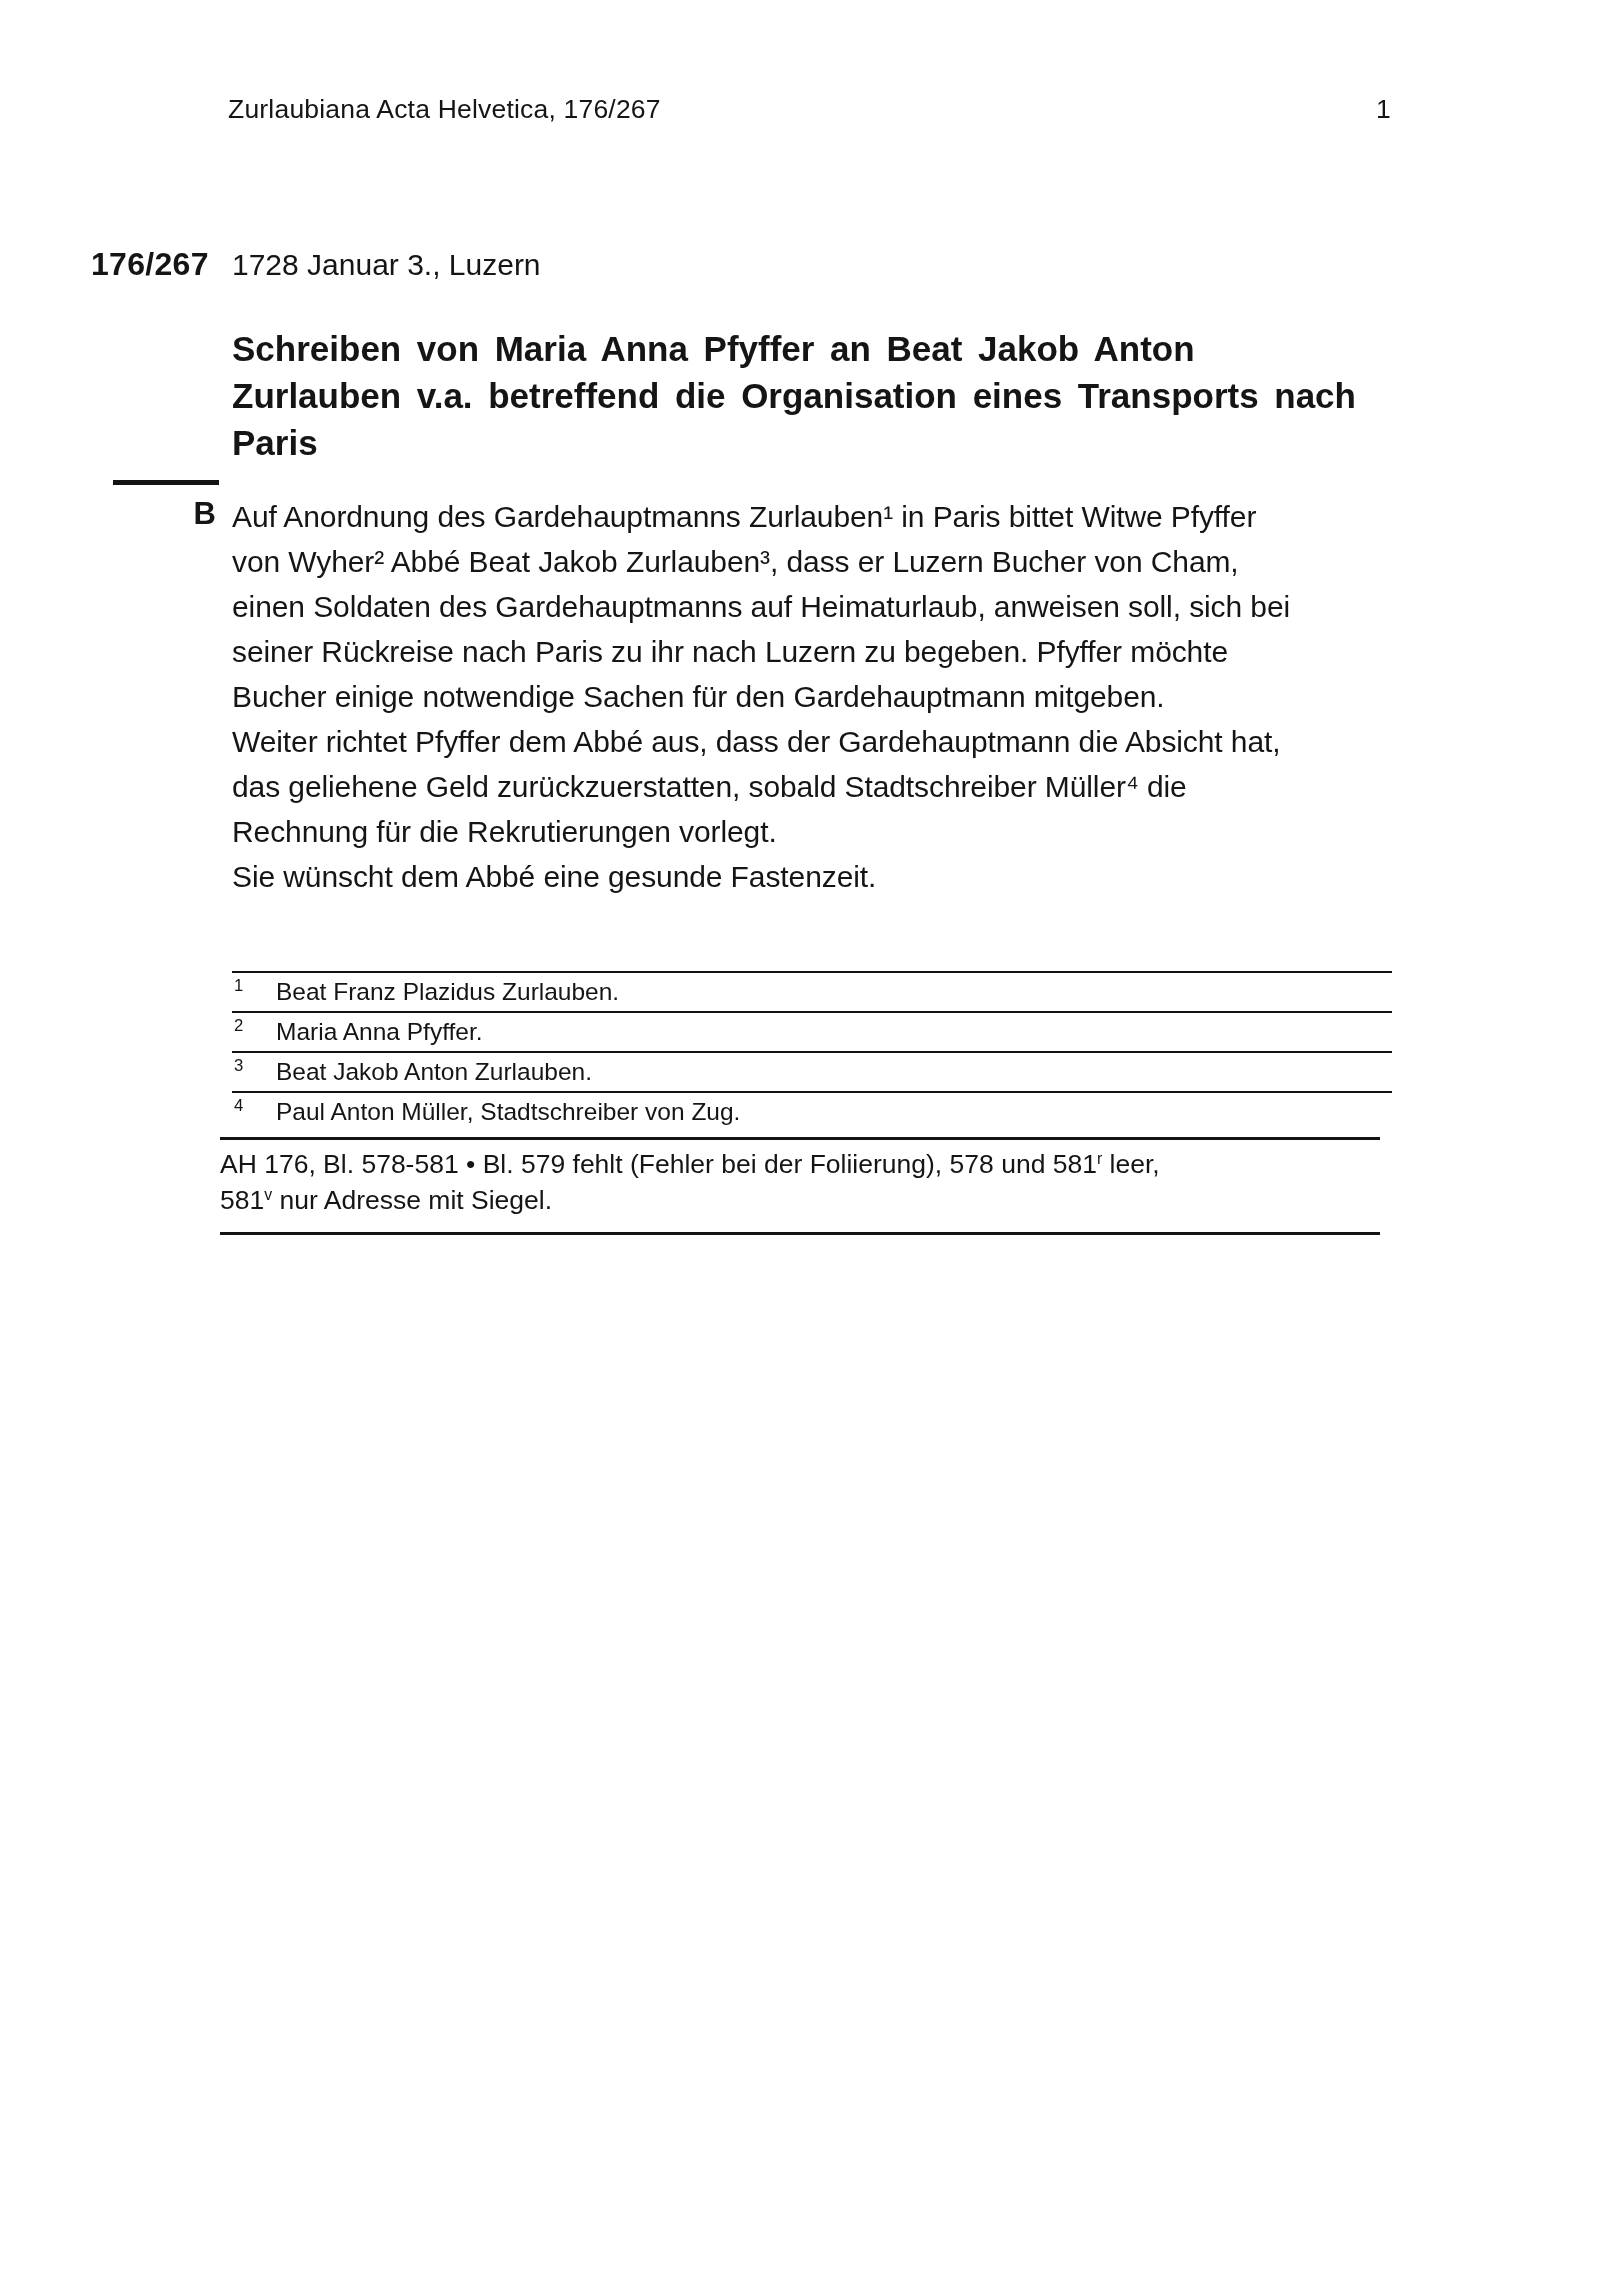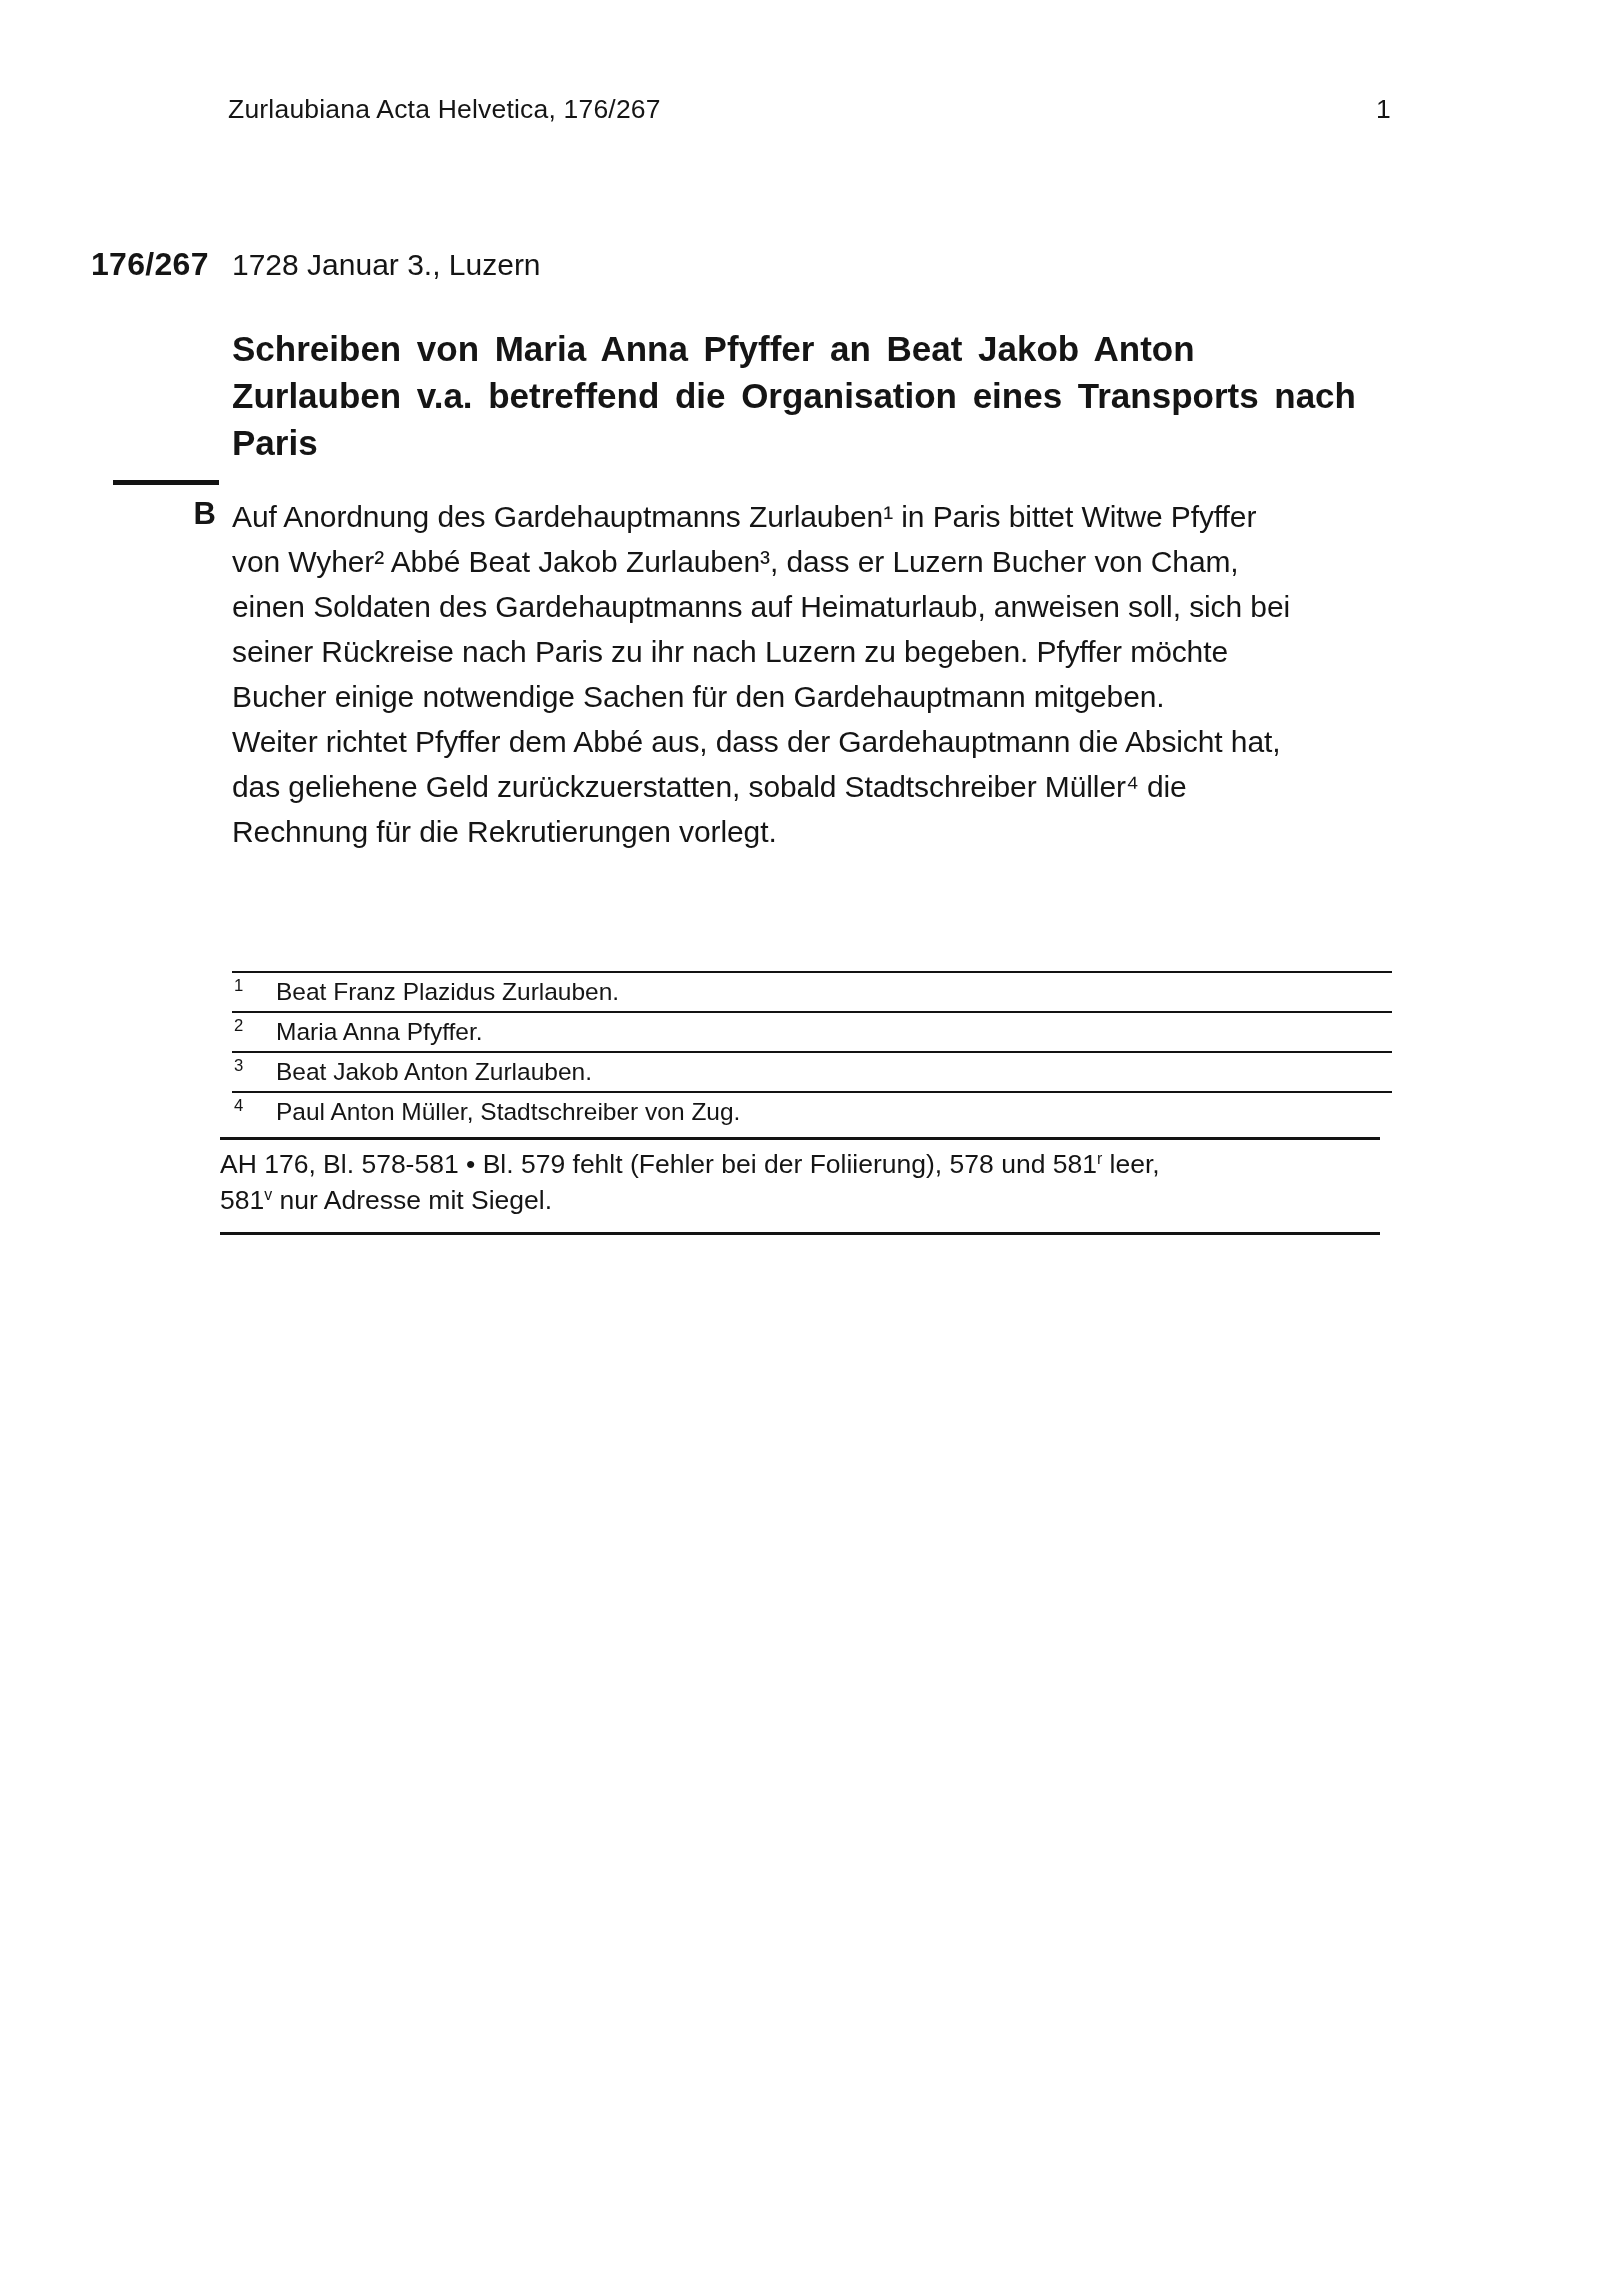--- a/index.html
+++ b/index.html
@@ -103,20 +103,21 @@
 
   <div class="abstract">
     <div class="b-line">Auf Anordnung des Gardehauptmanns Zurlauben¹ in Paris bittet Witwe Pfyffer</div>
     <div class="b-line">von Wyher² Abbé Beat Jakob Zurlauben³, dass er Luzern Bucher von Cham,</div>
     <div class="b-line">einen Soldaten des Gardehauptmanns auf Heimaturlaub, anweisen soll, sich bei</div>
     <div class="b-line">seiner Rückreise nach Paris zu ihr nach Luzern zu begeben. Pfyffer möchte</div>
     <div class="b-line">Bucher einige notwendige Sachen für den Gardehauptmann mitgeben.</div>
     <div class="b-line">Weiter richtet Pfyffer dem Abbé aus, dass der Gardehauptmann die Absicht hat,</div>
     <div class="b-line">das geliehene Geld zurückzuerstatten, sobald Stadtschreiber Müller⁴ die</div>
     <div class="b-line">Rechnung für die Rekrutierungen vorlegt.</div>
+    <div class="b-line">Sie wünscht dem Abbé eine gesunde Fastenzeit.</div>
   </div>
 
   <div class="footnotes">
     <div class="fn-row">
       <span class="fn-num">1</span>
       <span>Beat Franz Plazidus Zurlauben.</span>
     </div>
     <div class="fn-row">
       <span class="fn-num">2</span>
       <span>Maria Anna Pfyffer.</span>

